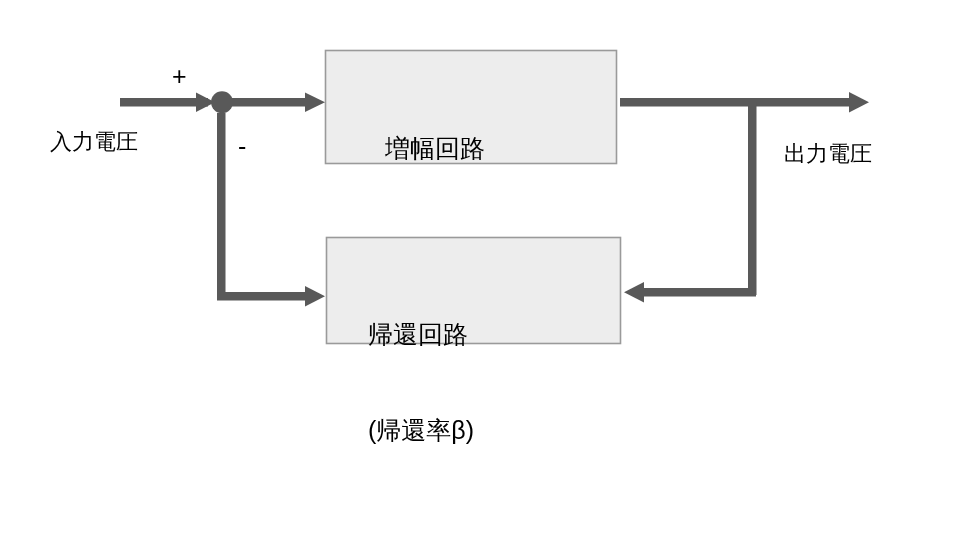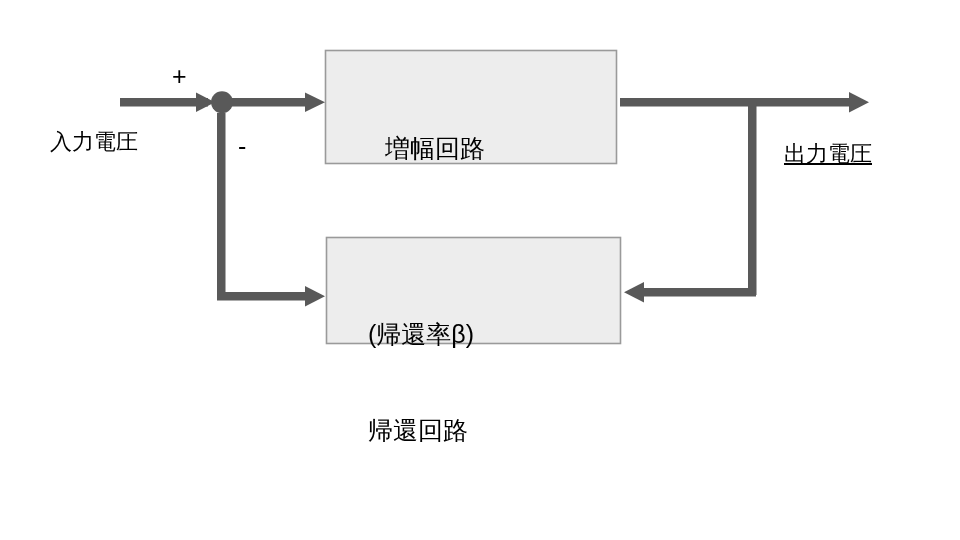--- a/index.html
+++ b/index.html
@@ -86,25 +86,25 @@
       <polygon points="305,286 325,296.2 305,306.5" fill="#595959"></polygon>
     </g>
 
   </svg>
 
   <div class="blk-text block-label" style="left:366px; top:68px; width:240px;margin-left:19px;">
     <div>増幅回路</div>
   </div>
 
   <div class="blk-text block-label" style="left:368px; top:254px; width:240px;">
+    <div>帰還回路</div>
     <div>(帰還率β)</div>
-    <div>帰還回路</div>
   </div>
 
   <div class="blk-text io-label" style="left:50px; top:128px;">入力電圧</div>
 
-  <div class="blk-text io-label" style="left:784px; top:140px;text-decoration:underline;">出力電圧</div>
+  <div class="blk-text io-label" style="left:784px; top:140px;">出力電圧</div>
 
   <div class="blk-text sign-label" style="left:172px; top:60px;">+</div>
 
   <div class="blk-text sign-label" style="left:238px; top:130px;">-</div>
 
 </div>
 
 </body></html>

